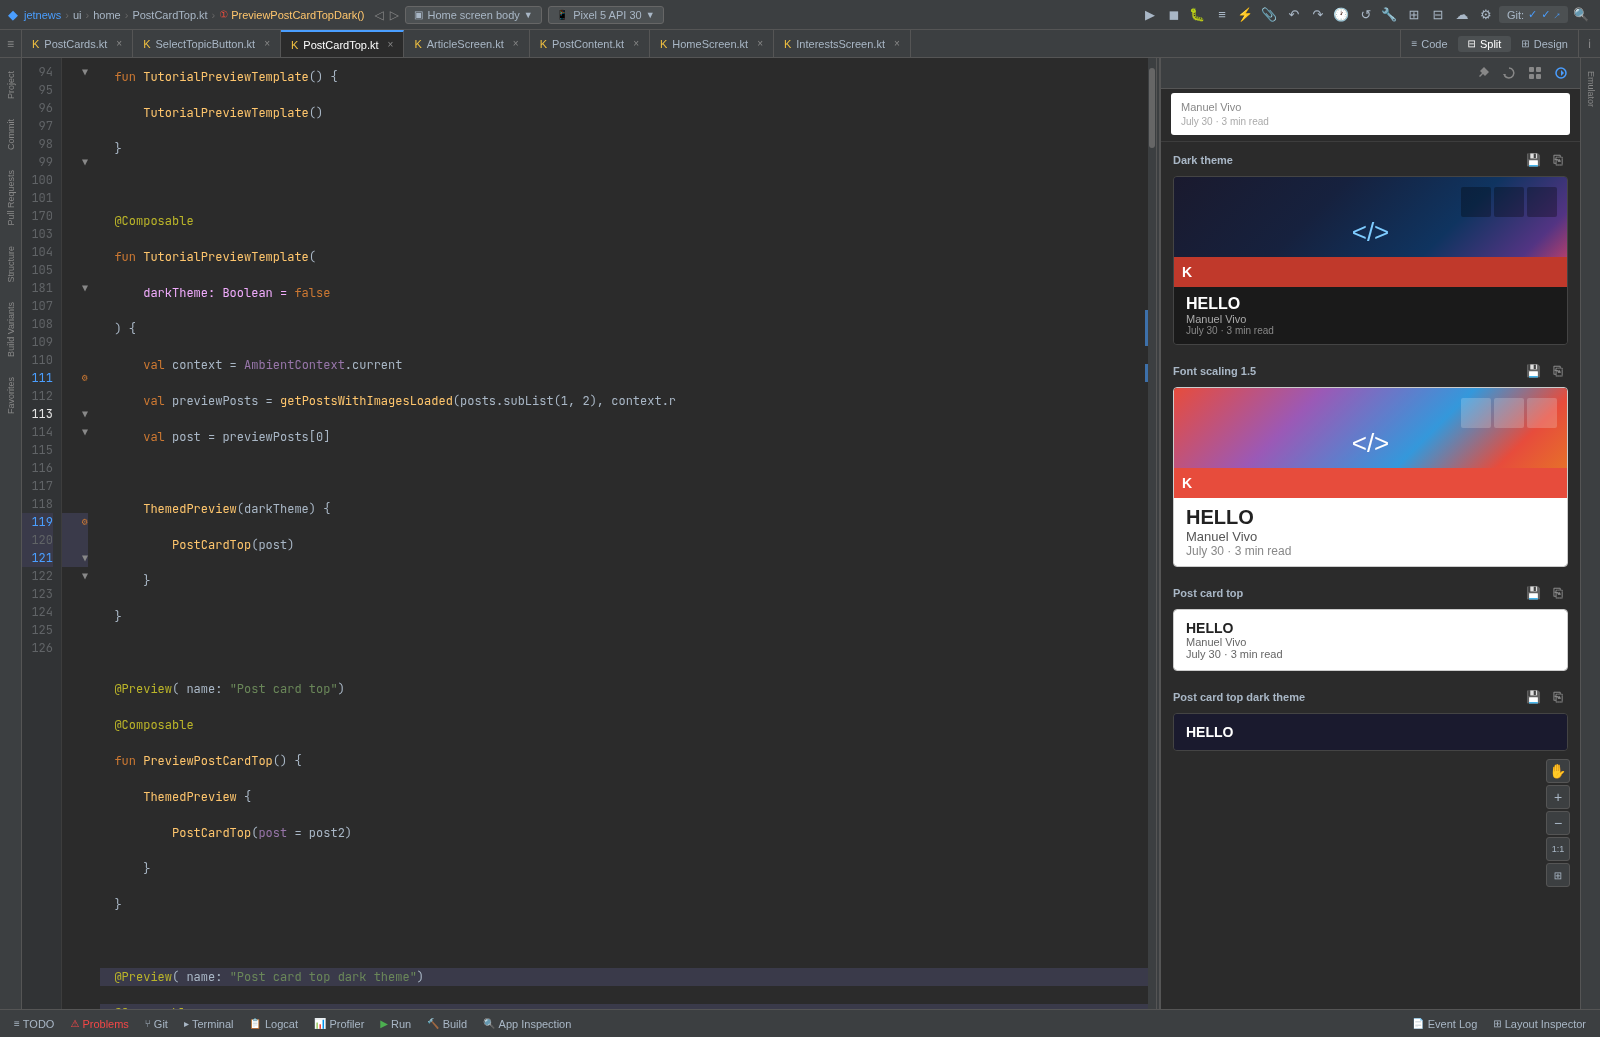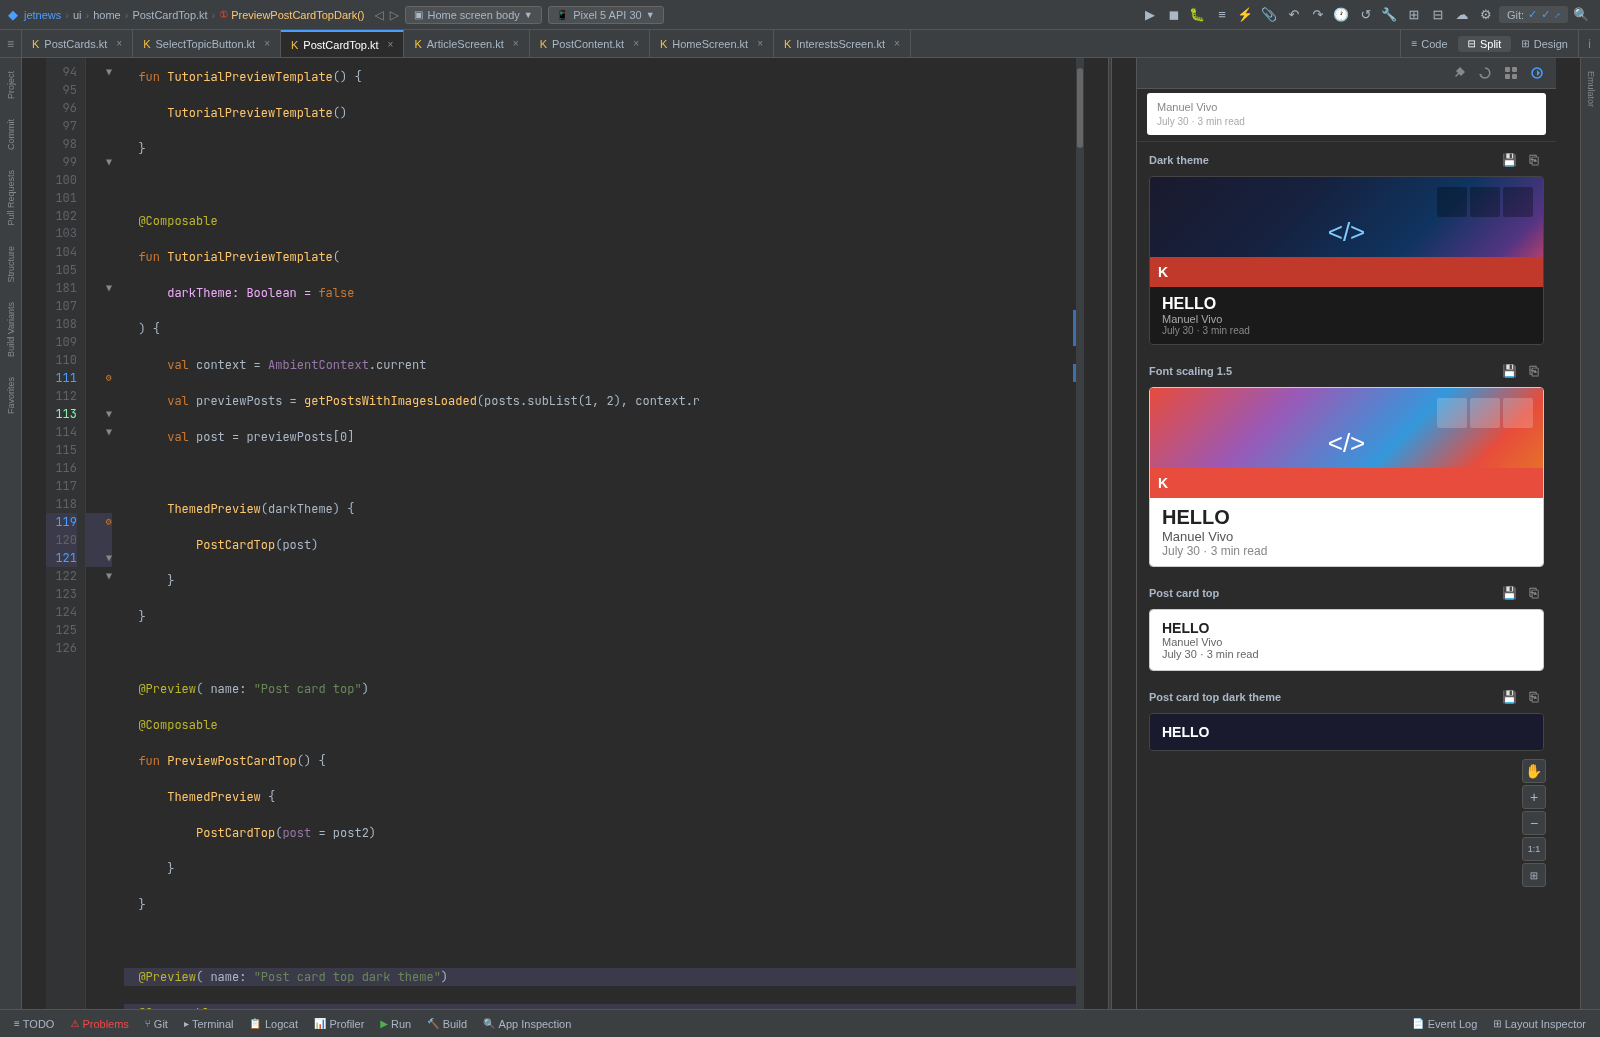--- a/index.html
+++ b/index.html
@@ -16,21 +16,21 @@
     .toolbar-icon { width: 22px; height: 22px; display: flex; align-items: center; justify-content: center; border-radius: 3px; cursor: pointer; color: #a9b7c6; font-size: 13px; }
     .git-btn { background: #4c5052; border-radius: 3px; padding: 2px 8px; font-size: 11px; color: #a9b7c6; cursor: pointer; display: flex; align-items: center; gap: 4px; }
 
     
     #tab-bar { display: flex; align-items: center; background: #3c3f41; height: 28px; border-bottom: 1px solid #555; overflow: hidden; }
     .tab { display: flex; align-items: center; padding: 0 10px; height: 28px; border-right: 1px solid #555; font-size: 11px; cursor: pointer; gap: 5px; white-space: nowrap; color: #a9b7c6; }
     .tab.active { background: #2b2b2b; color: #fff; border-top: 2px solid #4a9eff; }
     .tab .close-x { color: #888; font-size: 10px; margin-left: 4px; }
 
     
-    #main-area { display: flex; height: calc(1037px - 30px - 28px - 28px); gap: 24px; }
+    #main-area { display: flex; height: calc(1037px - 30px - 28px - 28px); }
 
     
     #left-gutter { width: 22px; background: #3c3f41; border-right: 1px solid #555; display: flex; flex-direction: column; align-items: center; padding-top: 5px; gap: 4px; }
 
     
     #editor-area { flex: 1; background: #2b2b2b; overflow: hidden; display: flex; }
     #line-numbers { width: 40px; background: #313335; color: #606366; font-size: 12px; font-family: 'JetBrains Mono', 'Consolas', monospace; padding: 5px 0; text-align: right; padding-right: 8px; line-height: 18px; overflow: hidden; border-right: 1px solid #3d3d3d; }
     #code-content { flex: 1; padding: 5px 0 5px 10px; font-family: 'JetBrains Mono', 'Consolas', monospace; font-size: 12px; line-height: 18px; overflow: hidden; position: relative; }
     #code-content pre { margin: 0; }
 
@@ -233,32 +233,32 @@
   <div id="editor-area">
     <div id="line-numbers">
       <div style="line-height:18px;">94</div>
       <div style="line-height:18px;">95</div>
       <div style="line-height:18px;">96</div>
       <div style="line-height:18px;">97</div>
       <div style="line-height:18px;">98</div>
       <div style="line-height:18px;">99</div>
       <div style="line-height:18px;">100</div>
       <div style="line-height:18px;">101</div>
-      <div style="line-height:18px;">102</div>
-      <div style="line-height:18px;font-family:Liberation Mono, monospace;">103</div>
+      <div style="line-height:18px;">170</div>
+      <div style="line-height:18px;">103</div>
       <div style="line-height:18px;">104</div>
       <div style="line-height:18px;">105</div>
       <div style="line-height:18px;">181</div>
       <div style="line-height:18px;">107</div>
       <div style="line-height:18px;">108</div>
       <div style="line-height:18px;">109</div>
       <div style="line-height:18px;">110</div>
       <div style="line-height:18px; color:#4a9eff;">111</div>
       <div style="line-height:18px;">112</div>
-      <div style="line-height:18px; color:#86efac;">113</div>
+      <div style="line-height:18px; color:#e5e5e5;">113</div>
       <div style="line-height:18px;">114</div>
       <div style="line-height:18px;">115</div>
       <div style="line-height:18px;">116</div>
       <div style="line-height:18px;">117</div>
       <div style="line-height:18px;">118</div>
       <div style="line-height:18px; background:#3a3a4a; color:#4a9eff;">119</div>
       <div style="line-height:18px; background:#3a3a4a;">120</div>
       <div style="line-height:18px; background:#3a3a4a; color:#4a9eff;">121</div>
       <div style="line-height:18px;">122</div>
       <div style="line-height:18px;">123</div>

